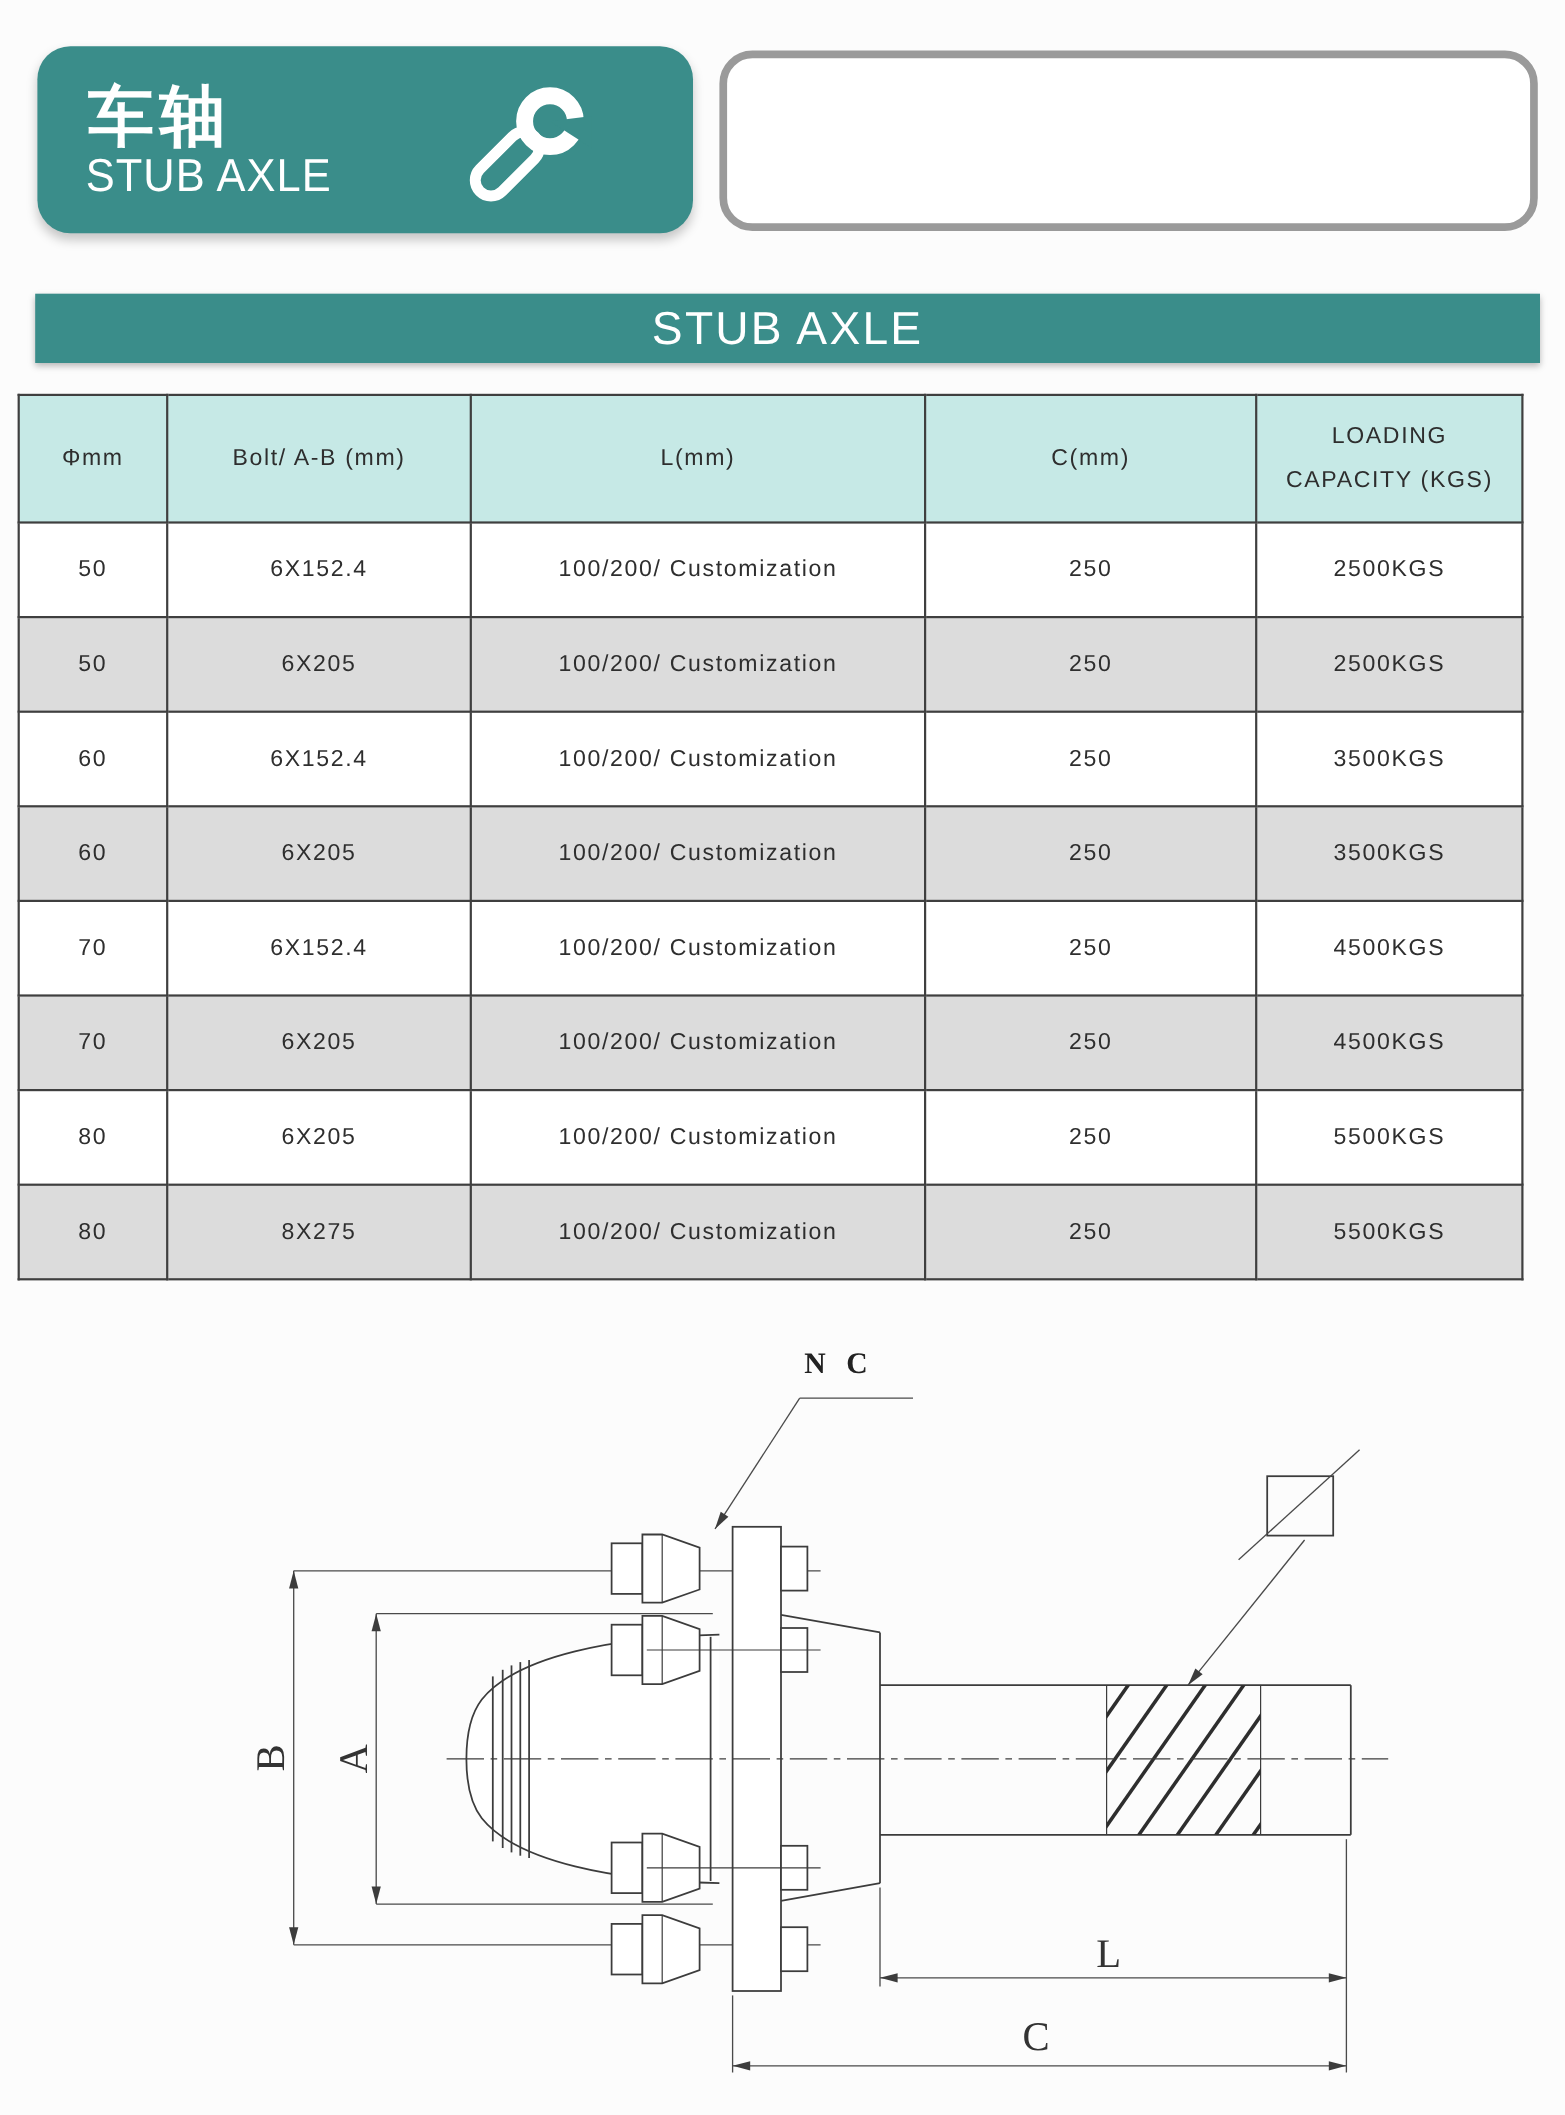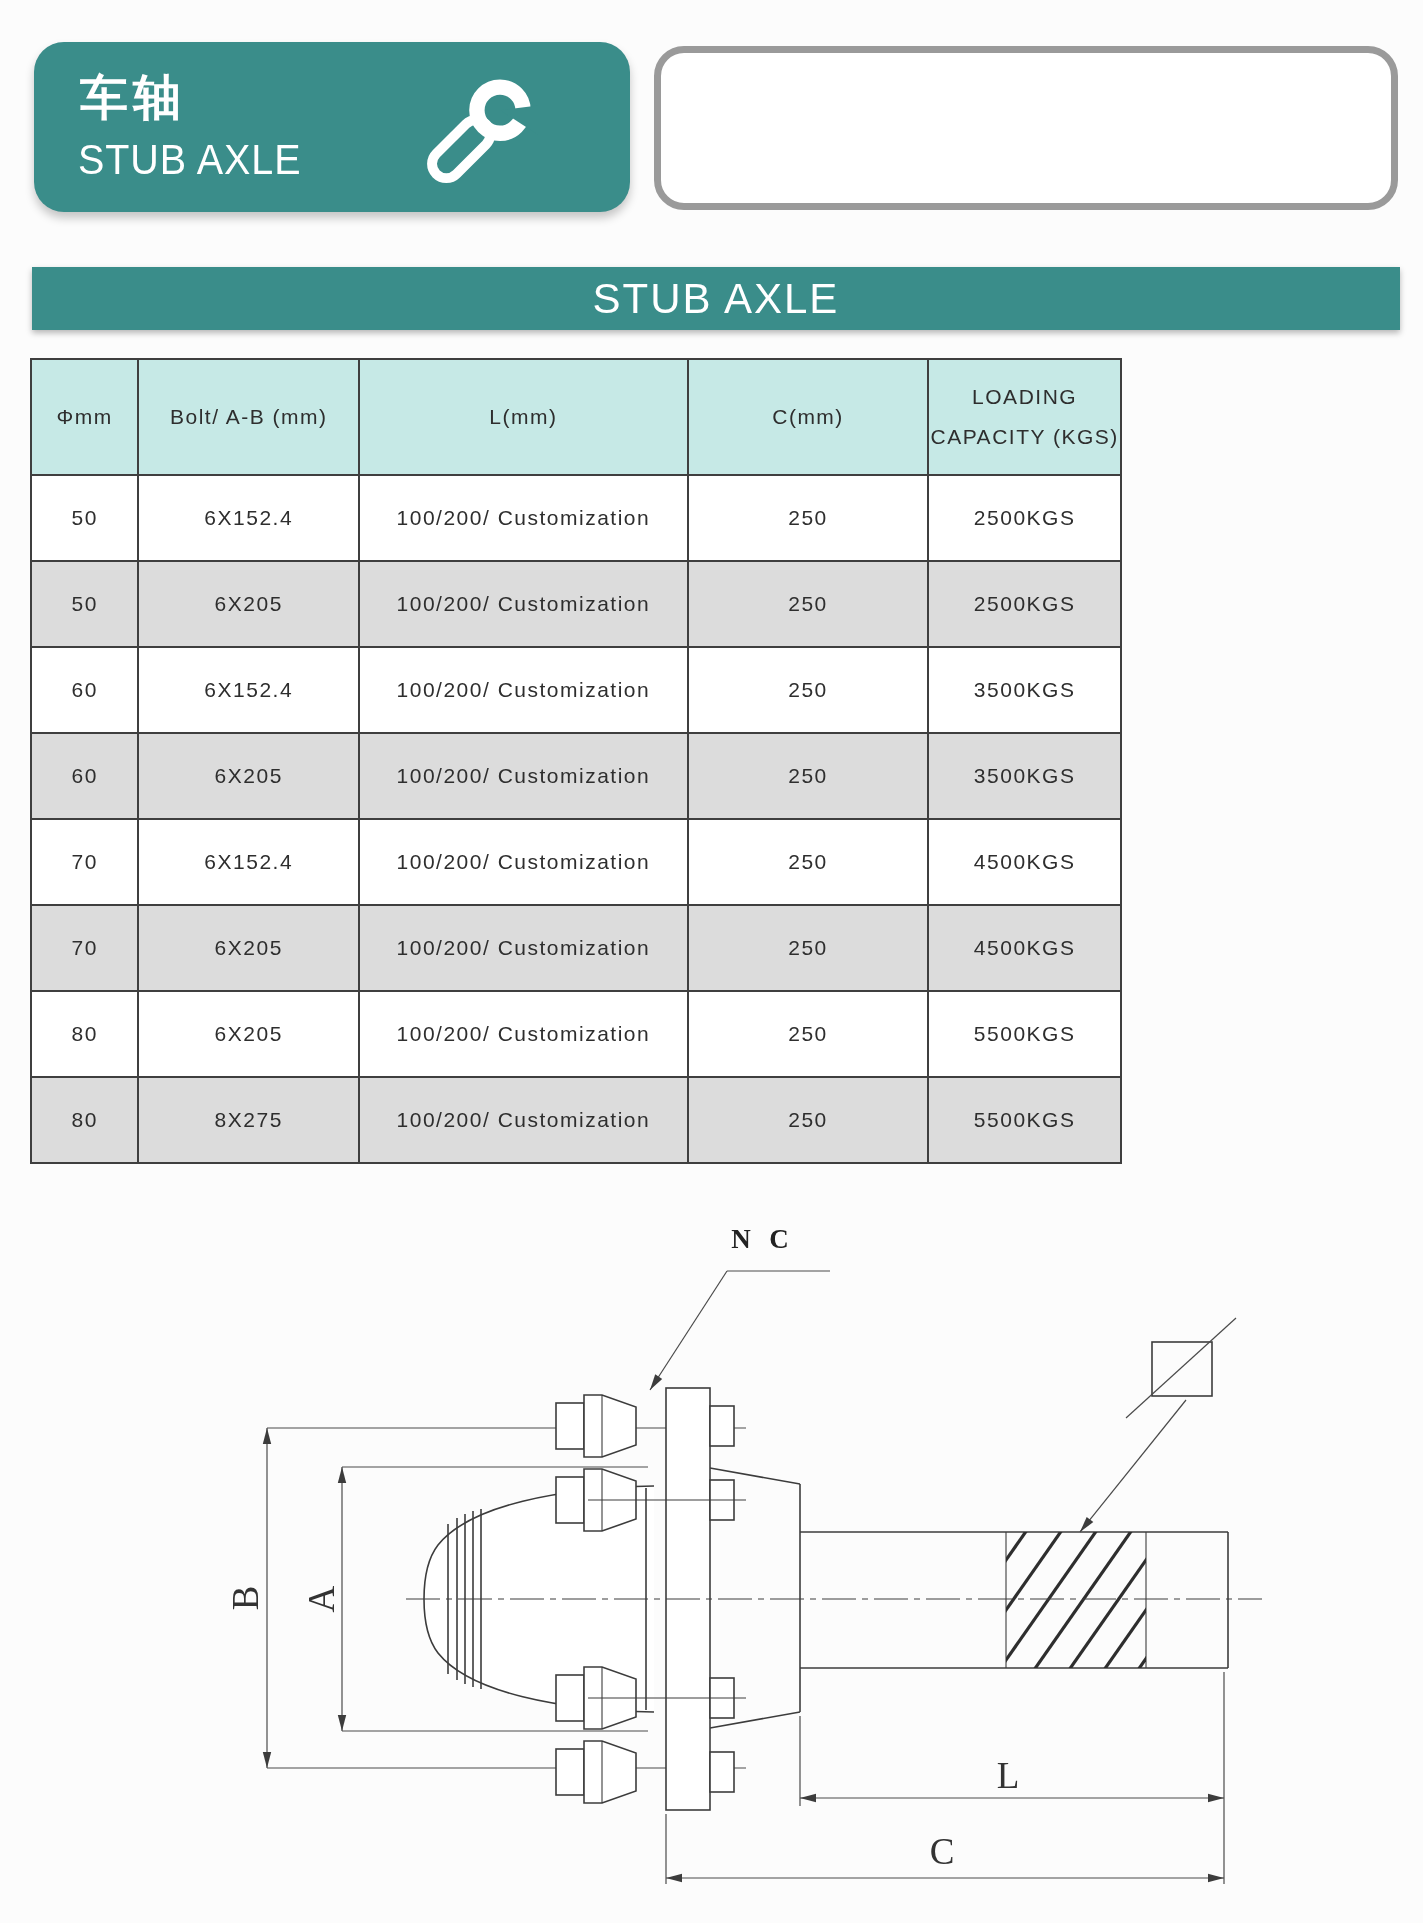--- a/index.html
+++ b/index.html
@@ -17,42 +17,42 @@
     font-family:"Liberation Sans",sans-serif;
     overflow:hidden;
   }
   .header-card{
     position:absolute;left:34px;top:42px;width:596px;height:170px;
     background:var(--accent-teal);border-radius:30px;
     box-shadow:0 6px 10px rgba(0,0,0,.22);
   }
   .title-zh{
     position:absolute;left:46px;top:24px;
-    font-size:48px;font-weight:bold;color:#fff;letter-spacing:5px;
+    font-size:60px;font-weight:bold;color:#fff;letter-spacing:5px;
   }
   .title-en{
     position:absolute;left:44px;top:94px;
     font-size:42px;color:#fff;letter-spacing:1px;
     transform:scaleX(.94);transform-origin:left;
   }
   .wrench-wrap{position:absolute;left:372px;top:28px;}
   .info-box{
     position:absolute;left:654px;top:46px;width:744px;height:164px;
     background:#fff;border:7px solid var(--info-box-border);
     border-radius:30px;box-sizing:border-box;
   }
   .banner{
     position:absolute;left:32px;top:267px;width:1368px;height:63px;
     background:var(--accent-teal);
     display:flex;align-items:center;justify-content:center;
     color:#fff;font-size:42px;letter-spacing:2px;
     box-shadow:0 3px 6px rgba(0,0,0,.28);
   }
   table.spec{
-    position:absolute;left:30px;top:358px;width:1092px;
+    position:absolute;left:16px;top:358px;width:1369px;
     border-collapse:collapse;table-layout:fixed;
   }
   table.spec th, table.spec td{
     border:2px solid var(--table-border);
     text-align:center;vertical-align:middle;
     color:#2E2E2E;font-size:21px;letter-spacing:1.5px;
   }
   table.spec th{
     height:112px;background:var(--table-header-bg);
     font-weight:normal;white-space:pre-line;line-height:1.9;

